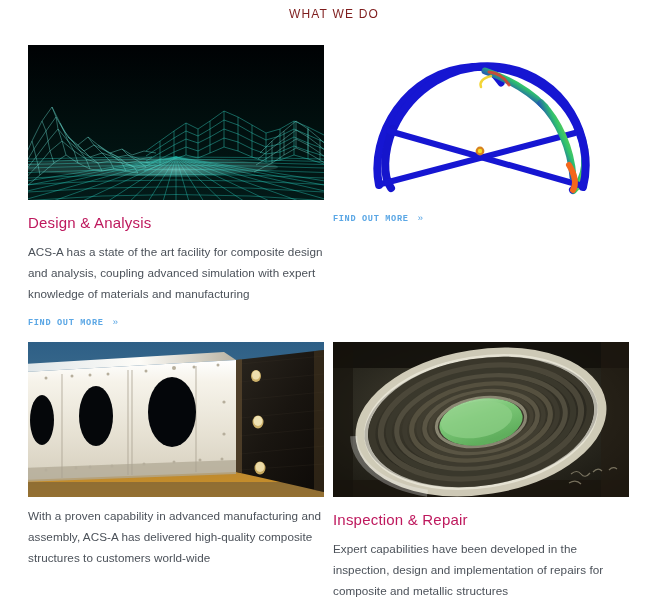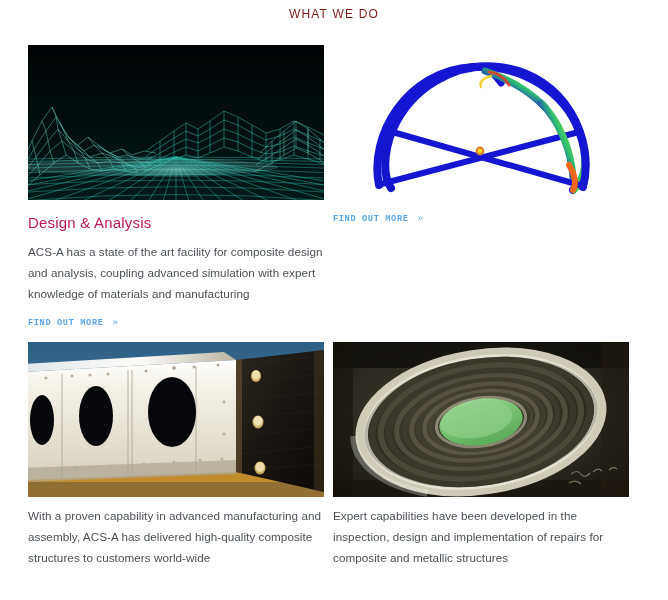--- a/index.html
+++ b/index.html
@@ -423,17 +423,18 @@
           </g>
 
           <g stroke="#cfc6a8" stroke-width="1.2" fill="none" opacity="0.5">
             <path d="M238 132 q6 -5 10 0 q4 5 9 -1"></path>
             <path d="M260 130 q5 -5 9 -1"></path>
             <path d="M276 128 q4 -4 8 -1"></path>
             <path d="M236 141 q7 -4 12 1"></path>
           </g>
         </svg>
       </div>
+      <h3 class="card-heading">Inspection &amp; Repair</h3>
       <p class="card-body">Expert capabilities have been developed in the inspection, design and implementation of repairs for composite and metallic structures</p>
     </div>
 
   </div>
 </div>
 
 </body></html>

